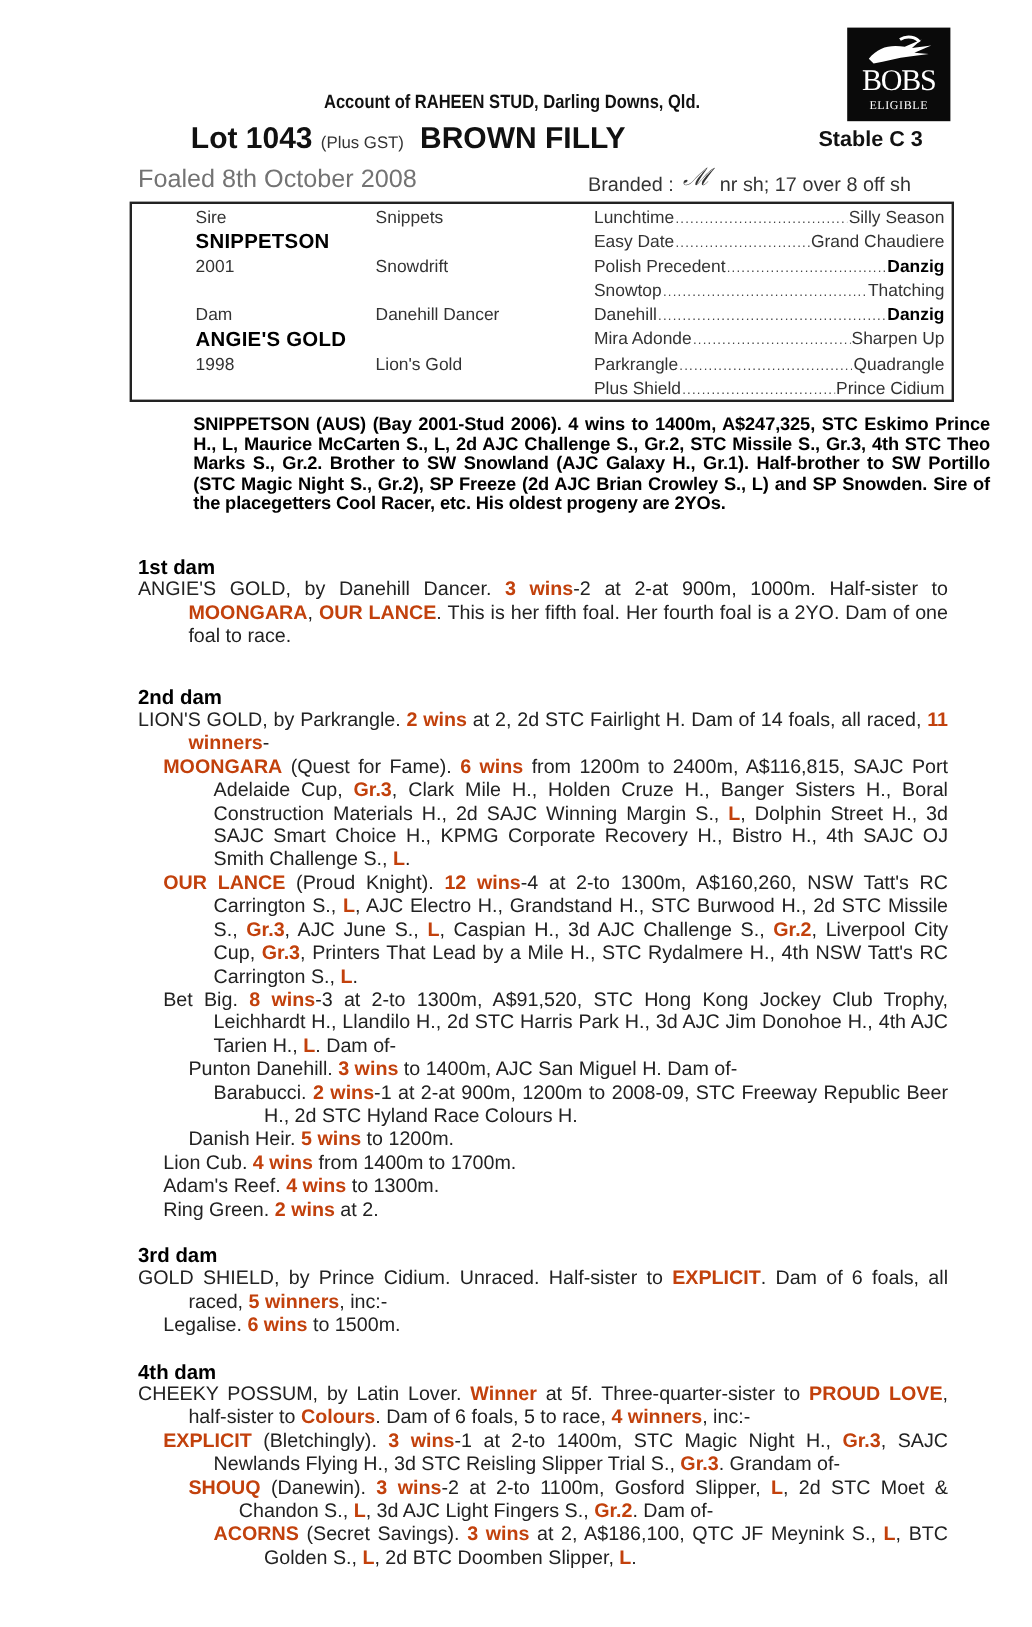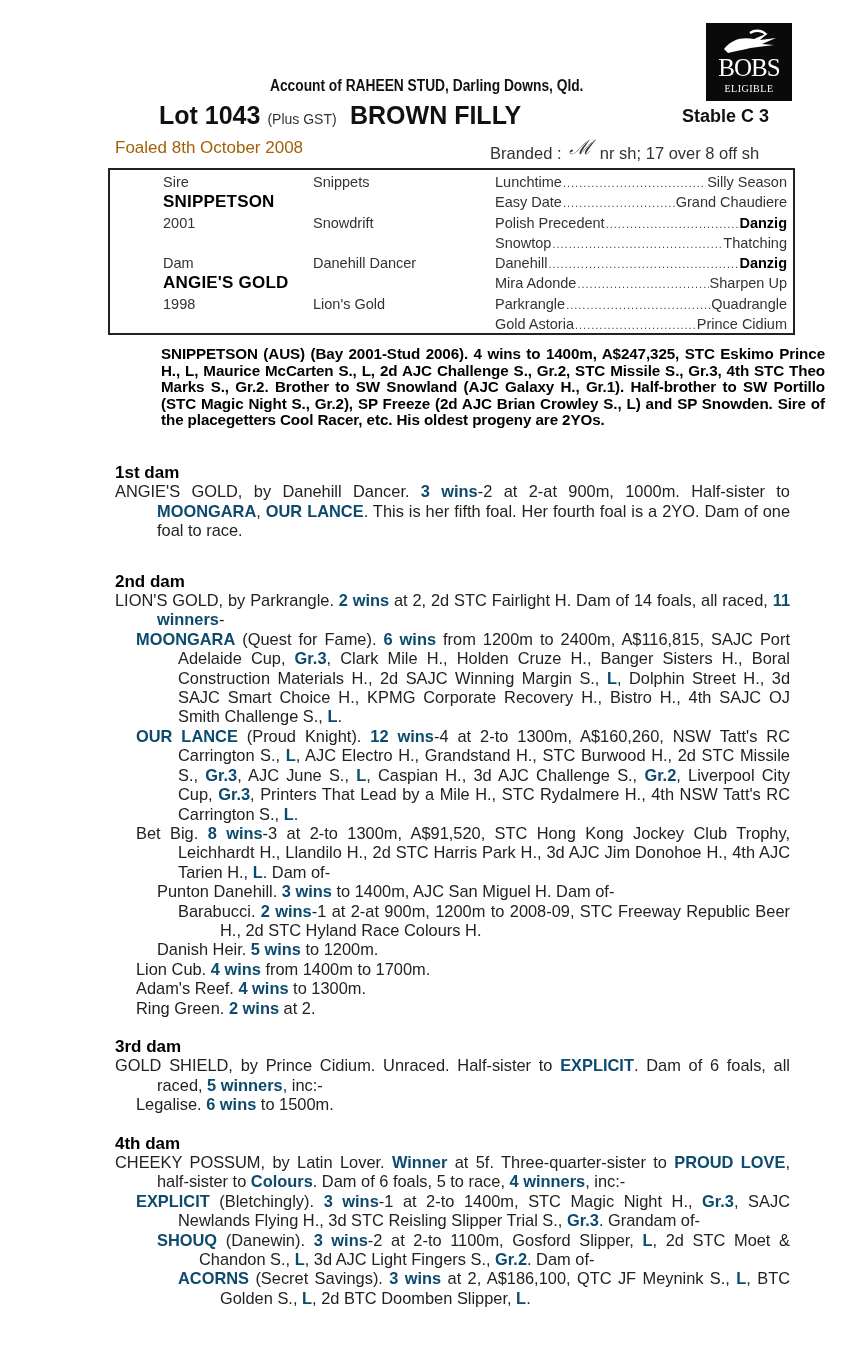--- a/index.html
+++ b/index.html
@@ -9,38 +9,38 @@
   .logo { left: 706px; top: 23px; width: 86px; height: 78px; background: #0a0a0a; color: #fff;
           text-align: center; font-family: "Liberation Serif", serif; }
   .logo svg { position: absolute; left: 14px; top: 6px; }
   .logo .bobs { position: absolute; left: 0; right: 0; top: 32px; font-size: 25px; letter-spacing: -1px; line-height: 26px; }
   .logo .elig { position: absolute; left: 0; right: 0; top: 60px; font-size: 10px; letter-spacing: 0.5px; }
   .account { left: 270px; top: 77px; font-size: 16px; font-weight: bold; transform: scaleX(0.86); transform-origin: left; letter-spacing: 0; }
   .lot { left: 115px; top: 101px; font-size: 25px; font-weight: bold; margin-left: 44px; }
   .lot small { font-size: 14px; font-weight: normal; color: #333; }
   .sex { left: 350px; top: 101px; font-size: 25px; font-weight: bold; }
   .stable { left: 682px; top: 106px; font-size: 18px; font-weight: bold; }
-  .foaled { left: 115px; top: 138px; font-size: 17px; color: #a16207; }
+  .foaled { left: 115px; top: 138px; font-size: 21px; color: #737373; }
   .branded { left: 490px; top: 138px; font-size: 16.5px; color: #333; }
   .brand-glyph { display: inline-block; font-style: italic; font-family: "DejaVu Serif", serif; font-size: 20px; position: relative; top: -5px; margin: 0 3px; }
   .pedbox { left: 108px; top: 168px; width: 687px; height: 167px; border: 2px solid #222; box-sizing: border-box; }
   .ped { font-size: 14.5px; color: #333; line-height: 20.3px; }
   .ped b { color: #000; font-size: 17px; letter-spacing: 0.2px; }
   .col1 { left: 115px; top: 172px; margin-left: 48px; }
   .col2 { left: 313px; top: 172px; }
   .col3 { left: 495px; top: 172px; width: 292px; }
   .row { height: 20.3px; }
   .gp { display: flex; align-items: baseline; }
   .gp .l { white-space: nowrap; }
   .gp .dots { flex: 1; overflow: hidden; white-space: nowrap; font-size: 11px; letter-spacing: 1px; margin: 0 1px; color: #444; }
   .gp .r { white-space: nowrap; }
   .gp .r.bold { font-weight: bold; color: #000; }
   .sirebio { left: 121px; top: 346px; width: 664px; font-size: 15.2px; font-weight: bold; line-height: 16.6px; text-align: justify; letter-spacing: -0.1px; color: #000; margin-left: 40px; }
   .body { left: 115px; width: 675px; font-size: 16.4px; line-height: 19.4px; color: #222; text-align: justify; }
-  .body b { color: #0c4a6e; }
+  .body b { color: #c2410c; }
   .h { font-weight: bold; font-size: 17px; color: #000; }
   .p { text-indent: var(--ti); padding-left: var(--pl); }
 </style>
 </head>
 <body>
 
 <div class="abs logo">
   <svg width="58" height="26" viewBox="0 0 58 26">
     <path d="M4 20 C12 10, 22 8, 34 10 L48 4 L40 11 L56 9 L42 15 L54 16 L38 18 C28 19, 18 22, 8 24 Z" fill="#fff"></path>
     <path d="M30 4 C36 0, 44 2, 46 6" stroke="#fff" stroke-width="2.5" fill="none"></path>
@@ -119,21 +119,21 @@
       <span class="l">Mira Adonde</span>
       <span class="dots">........................................................................................................................</span>
       <span class="r">Sharpen Up</span>
     </div>
     <div class="row gp">
       <span class="l">Parkrangle</span>
       <span class="dots">........................................................................................................................</span>
       <span class="r">Quadrangle</span>
     </div>
     <div class="row gp">
-      <span class="l">Gold Astoria</span>
+      <span class="l">Plus Shield</span>
       <span class="dots">........................................................................................................................</span>
       <span class="r">Prince Cidium</span>
     </div>
   </div>
 
 <div class="abs sirebio">SNIPPETSON (AUS) (Bay 2001-Stud 2006). 4 wins to 1400m, A$247,325, STC Eskimo Prince H., L, Maurice McCarten S., L, 2d AJC Challenge S., Gr.2, STC Missile S., Gr.3, 4th STC Theo Marks S., Gr.2. Brother to SW Snowland (AJC Galaxy H., Gr.1). Half-brother to SW Portillo (STC Magic Night S., Gr.2), SP Freeze (2d AJC Brian Crowley S., L) and SP Snowden. Sire of the placegetters Cool Racer, etc. His oldest progeny are 2YOs.</div>
 
 <div class="abs body" id="dams" style="top:463px;">
     <div style="margin-bottom: 31px;">
       <div class="h">1st dam</div>

